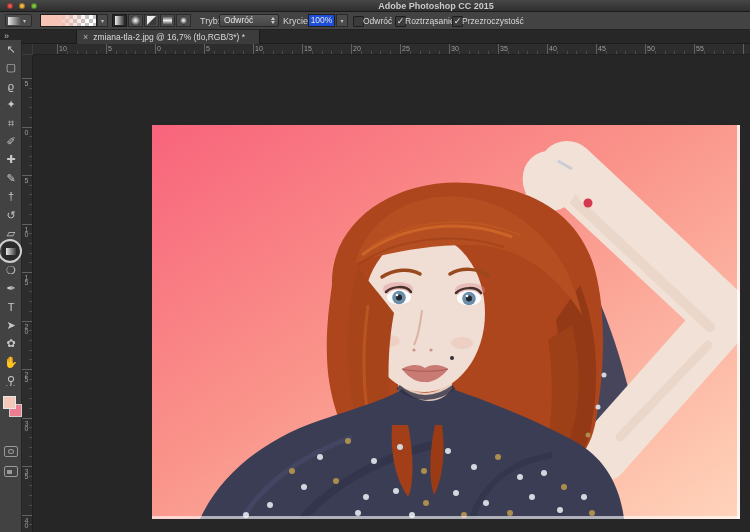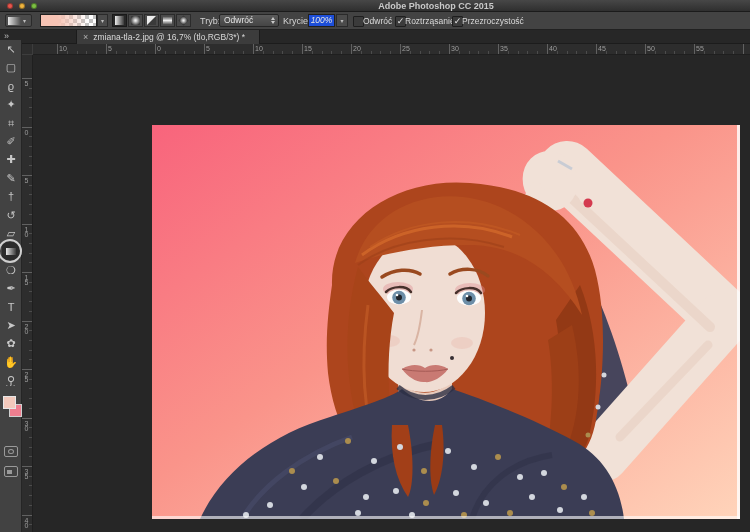--- a/index.html
+++ b/index.html
@@ -37,21 +37,21 @@
   .gi-reflected{background:linear-gradient(#3a3a3a,#ededed 50%,#3a3a3a);}
   .gi-diamond{background:radial-gradient(circle,#ededed 8%,#3a3a3a 75%);transform:rotate(45deg) scale(.82);}
   .lbl{position:absolute;top:0;line-height:18px;font-size:9px;color:#d4d4d4;}
   .modedd{left:219px;width:60px;background:linear-gradient(#5b5b5b,#454545);border:1px solid #252525;
     border-radius:2px;font-size:8.5px;color:#e4e4e4;line-height:11px;padding-left:4px;}
   .spin{position:absolute;right:1px;top:1px;bottom:1px;width:9px;display:flex;flex-direction:column;
     align-items:center;justify-content:center;gap:1px;}
   .spin b{width:0;height:0;border-left:2.5px solid transparent;border-right:2.5px solid transparent;}
   .spin .up{border-bottom:3px solid #cacaca;} .spin .dn{border-top:3px solid #cacaca;}
   .opfield{left:308px;width:27px;background:#1d4ed8;border:1px solid #1f1f1f;color:#e2e2e2;
-    font-size:8.5px;text-align:center;line-height:11px;font-style:italic;}
+    font-size:8.5px;text-align:center;line-height:11px;}
   .opdd{left:336px;width:12px;}
   .cb{position:absolute;top:4px;width:9px;height:9px;background:#3b3b3b;border:1px solid #1e1e1e;
     border-radius:1px;font-size:9px;line-height:9px;color:#e6e6e6;text-align:center;box-sizing:content-box;}
   .cblab{position:absolute;top:0;line-height:18px;font-size:8.5px;color:#dadada;}
   
   .tabbar{position:absolute;left:0;top:30px;right:0;height:14px;background:#272727;border-bottom:1px solid #1c1c1c;box-sizing:border-box;}
   .collapse{position:absolute;left:4px;top:0;line-height:13px;font-size:9px;color:#bdbdbd;letter-spacing:-1px;}
   .doctab{position:absolute;left:76px;top:0;height:14px;width:184px;background:#3c3c3c;
     border-left:1px solid #1b1b1b;border-right:1px solid #1b1b1b;box-sizing:border-box;
     display:flex;align-items:center;gap:5px;padding:0 6px;}

